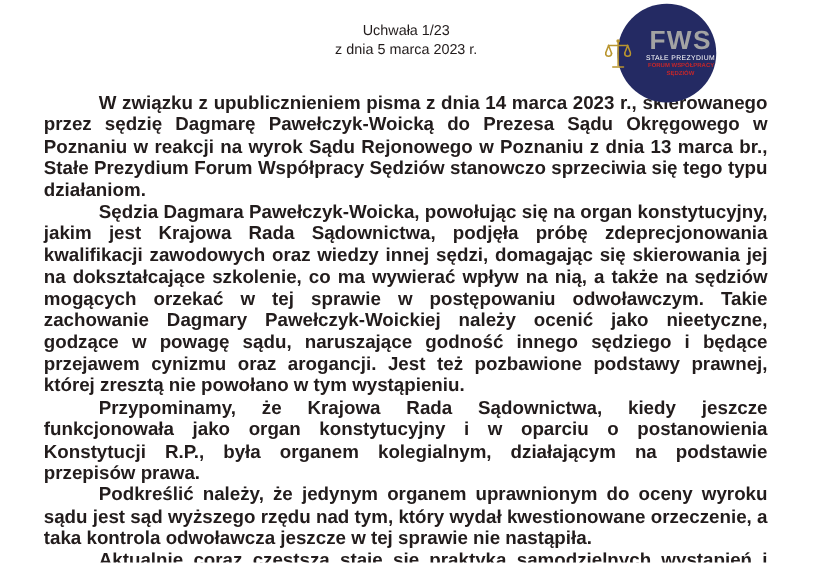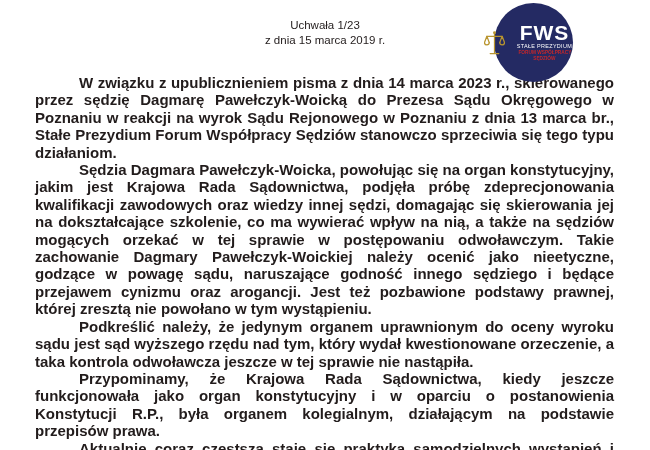--- a/index.html
+++ b/index.html
@@ -44,21 +44,21 @@
     display: flex;
     align-items: center;
   }
   .logo-scales { margin-right: 1px; margin-top: 2px; }
   .logo-text {
     display: flex;
     flex-direction: column;
     align-items: center;
   }
   .logo-acronym {
-    color: #ffffff;
+    color: #a3a3a3;
     font-weight: bold;
     font-size: 21px;
     line-height: 20px;
     letter-spacing: 1px;
   }
   .logo-subtitle {
     color: #ffffff;
     font-size: 7px;
     line-height: 7px;
     transform: scale(0.78);
@@ -87,21 +87,21 @@
     text-indent: 44px;
   }
 </style>
 </head>
 <body>
 
 <div class="page">
 
   <div class="header-title">
     <div class="title-line">Uchwała 1/23</div>
-    <div class="title-line">z dnia 15 marca 2019 r.</div>
+    <div class="title-line">z dnia 5 marca 2023 r.</div>
   </div>
 
   <div class="logo">
     <div class="logo-content">
       <svg class="logo-scales" width="21" height="27" viewBox="0 0 44 54" aria-hidden="true">
         <g stroke="#b9952f" fill="none" stroke-width="2.6" stroke-linecap="round">
           <line x1="22" y1="6" x2="22" y2="46"></line>
           <line x1="6" y1="12" x2="38" y2="12"></line>
           <path d="M6 12 L1 25 M6 12 L11 25"></path>
           <path d="M1 25 A5 5 0 0 0 11 25"></path>
@@ -116,18 +116,18 @@
         <div class="logo-subtitle">STAŁE PREZYDIUM</div>
         <div class="logo-org1">FORUM WSPÓŁPRACY</div>
         <div class="logo-org2">SĘDZIÓW</div>
       </div>
     </div>
   </div>
 
   <div class="doc-body">
       <p class="para">W związku z upublicznieniem pisma z dnia 14 marca 2023 r., skierowanego przez sędzię Dagmarę Pawełczyk-Woicką do Prezesa Sądu Okręgowego w Poznaniu w reakcji na wyrok Sądu Rejonowego w Poznaniu z dnia 13 marca br., Stałe Prezydium Forum Współpracy Sędziów stanowczo sprzeciwia się tego typu działaniom.</p>
       <p class="para">Sędzia Dagmara Pawełczyk-Woicka, powołując się na organ konstytucyjny, jakim jest Krajowa Rada Sądownictwa, podjęła próbę zdeprecjonowania kwalifikacji zawodowych oraz wiedzy innej sędzi, domagając się skierowania jej na dokształcające szkolenie, co ma wywierać wpływ na nią, a także na sędziów mogących orzekać w tej sprawie w postępowaniu odwoławczym. Takie zachowanie Dagmary Pawełczyk-Woickiej należy ocenić jako nieetyczne, godzące w powagę sądu, naruszające godność innego sędziego i będące przejawem cynizmu oraz arogancji. Jest też pozbawione podstawy prawnej, której zresztą nie powołano w tym wystąpieniu.</p>
+      <p class="para">Przypominamy, że Krajowa Rada Sądownictwa, kiedy jeszcze funkcjonowała jako organ konstytucyjny i w oparciu o postanowienia Konstytucji R.P., była organem kolegialnym, działającym na podstawie przepisów prawa.</p>
       <p class="para">Podkreślić należy, że jedynym organem uprawnionym do oceny wyroku sądu jest sąd wyższego rzędu nad tym, który wydał kwestionowane orzeczenie, a taka kontrola odwoławcza jeszcze w tej sprawie nie nastąpiła.</p>
-      <p class="para">Przypominamy, że Krajowa Rada Sądownictwa, kiedy jeszcze funkcjonowała jako organ konstytucyjny i w oparciu o postanowienia Konstytucji R.P., była organem kolegialnym, działającym na podstawie przepisów prawa.</p>
       <p class="para">Aktualnie coraz częstsza staje się praktyka samodzielnych wystąpień i działań sędzi Dagmary Pawelczyk-Woickiej uderzających w niezawisłość sędziowską, na straży której powinna stać nie tylko jako przewodnicząca organu, na który się powołuje, ale również jako sędzia. To jedynie utwierdza w przekonaniu, że Krajowa Rada Sądownictwa w obecnym kształcie winna być rozwiązana, gdyż nie jest organem, o którym mowa w art. 187 Konstytucji Rzeczypospolitej Polskiej.</p>
     </div>
 
 </div>
 
 </body></html>

